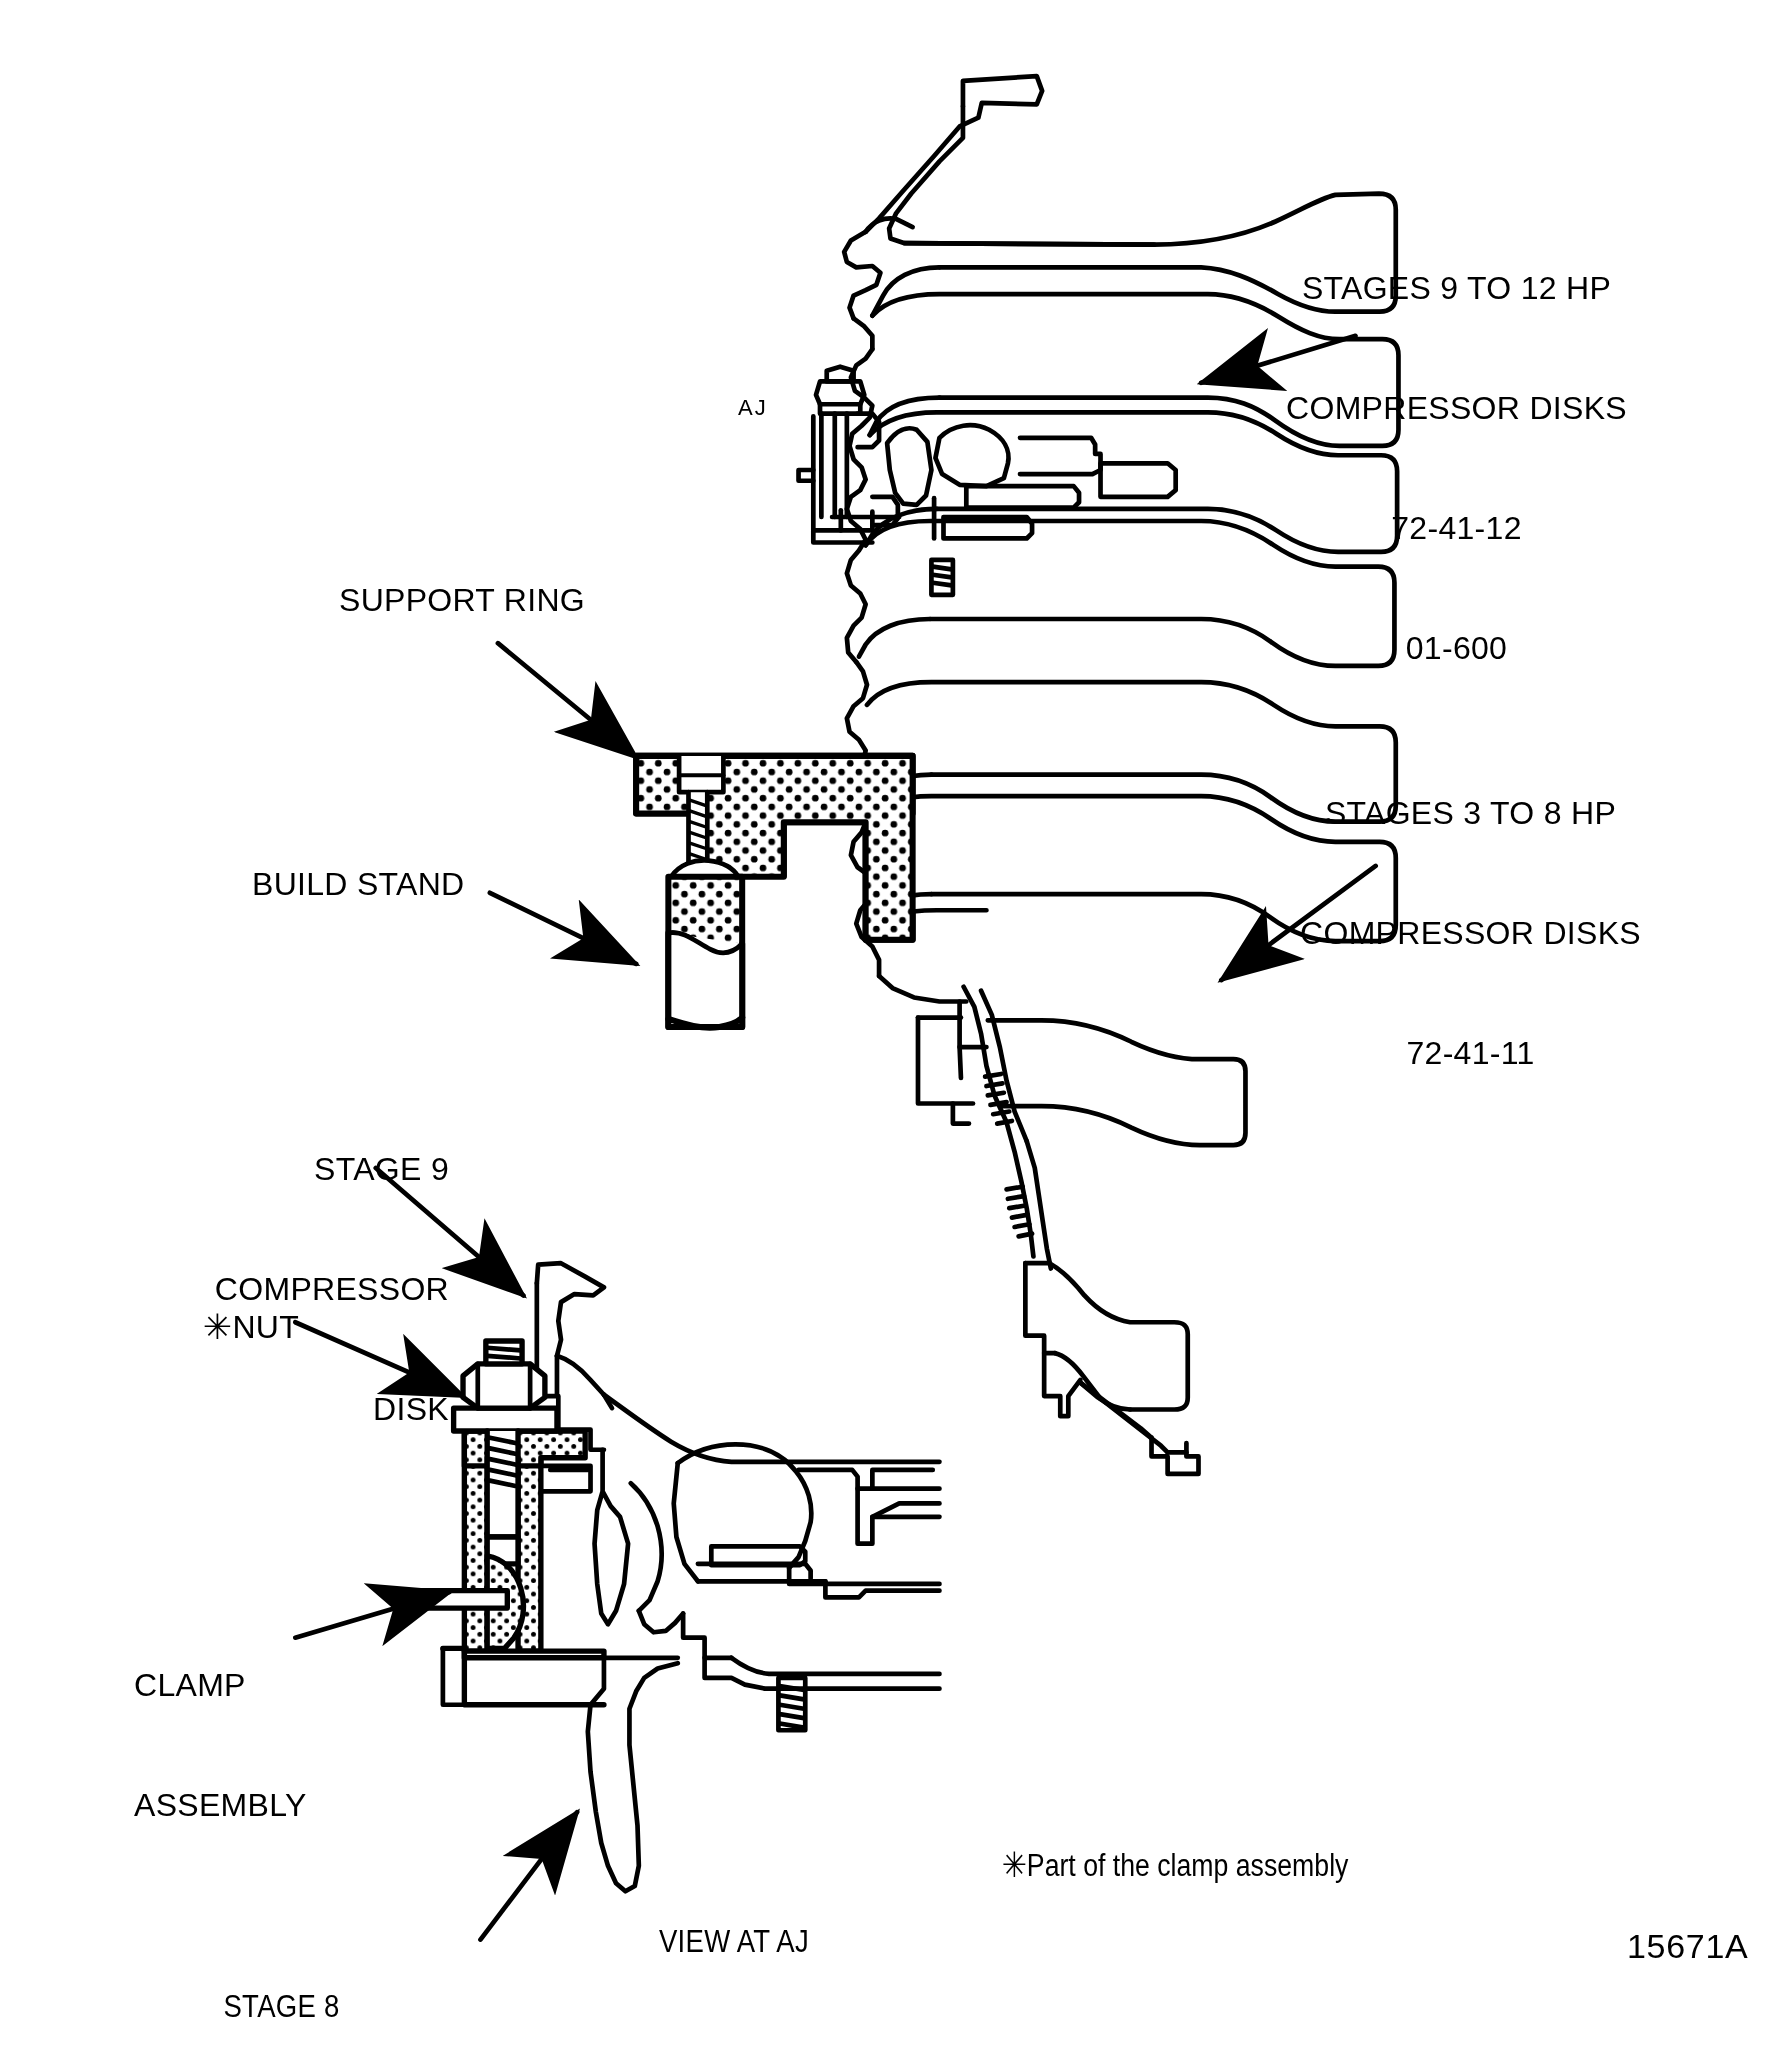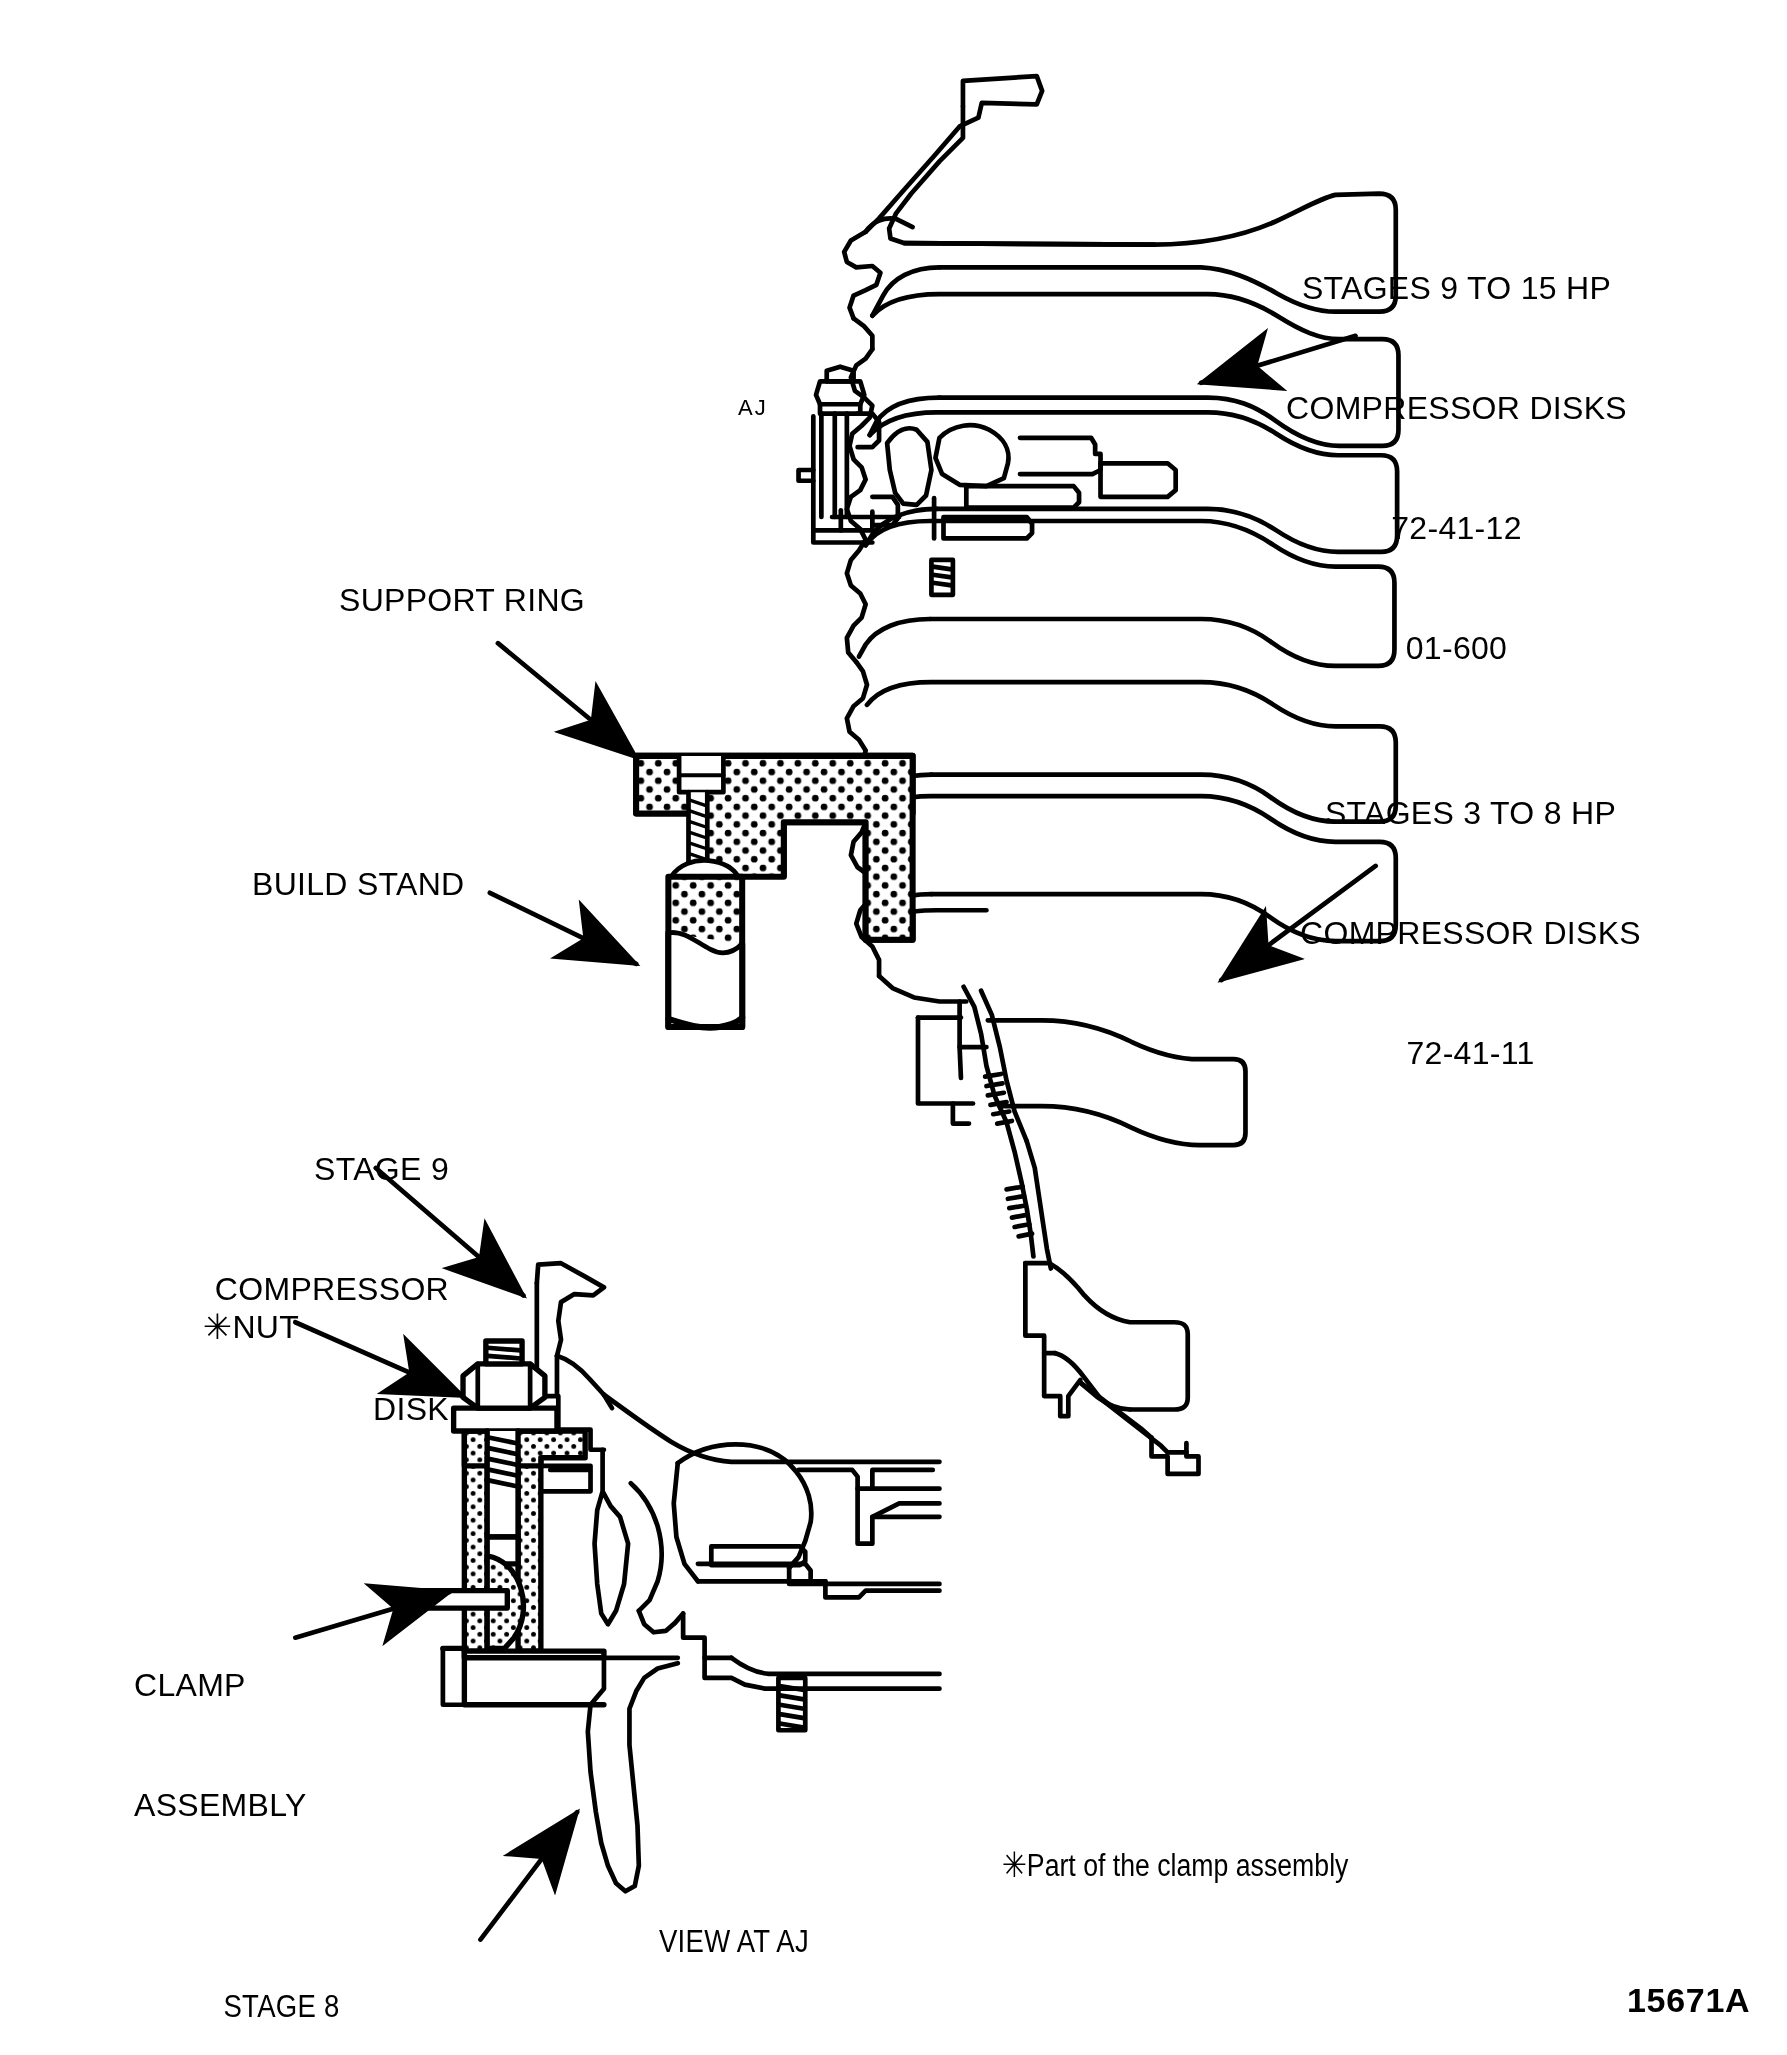--- a/index.html
+++ b/index.html
@@ -333,21 +333,21 @@
         <line x1="730" y1="1330" x2="948" y2="1436"></line>
         <line x1="560" y1="1740" x2="780" y2="1930"></line>
         <line x1="440" y1="1970" x2="690" y2="2080"></line>
         <line x1="440" y1="2440" x2="670" y2="2372"></line>
         <line x1="716" y1="2890" x2="860" y2="2700"></line>
       </g>
     </g>
   </svg>
 
   <div class="lbl ctr" style="left:1255px;top:188px;width:403px;">
-    <div>STAGES 9 TO 15 HP</div>
+    <div>STAGES 9 TO 12 HP</div>
     <div>COMPRESSOR DISKS</div>
     <div>72-41-12</div>
     <div>01-600</div>
   </div>
 
   <div class="lbl ctr" style="left:1269px;top:713px;width:403px;">
     <div>STAGES 3 TO 8 HP</div>
     <div>COMPRESSOR DISKS</div>
     <div>72-41-11</div>
   </div>
@@ -378,16 +378,16 @@
     
     
   </div>
 
   <div class="lbl lft cond-l" style="left:659px;top:1921px;">VIEW AT AJ</div>
 
   <div class="foot cond-l" style="left:972px;top:1812px;">
     <span class="star">✳</span><span>Part of the clamp assembly</span>
   </div>
 
-  <div class="docnum" style="left:1627px;top:1981px;font-weight:bold;">15671A</div>
+  <div class="docnum" style="left:1627px;top:1927px;">15671A</div>
 
 </div>
 
 
 </body></html>

